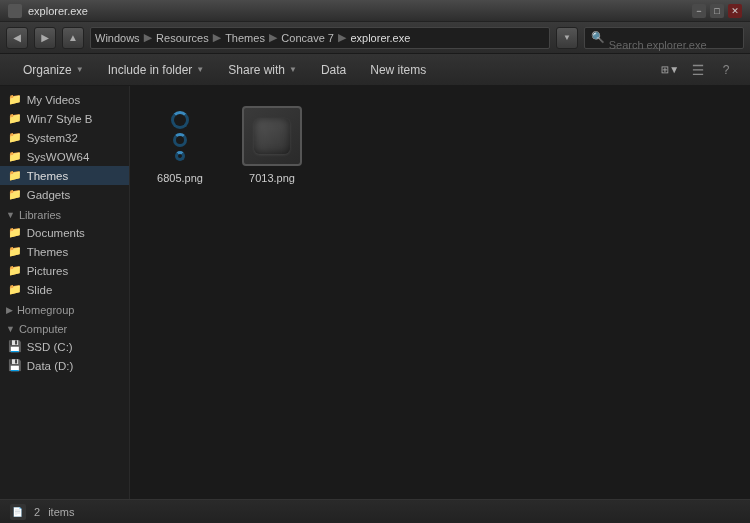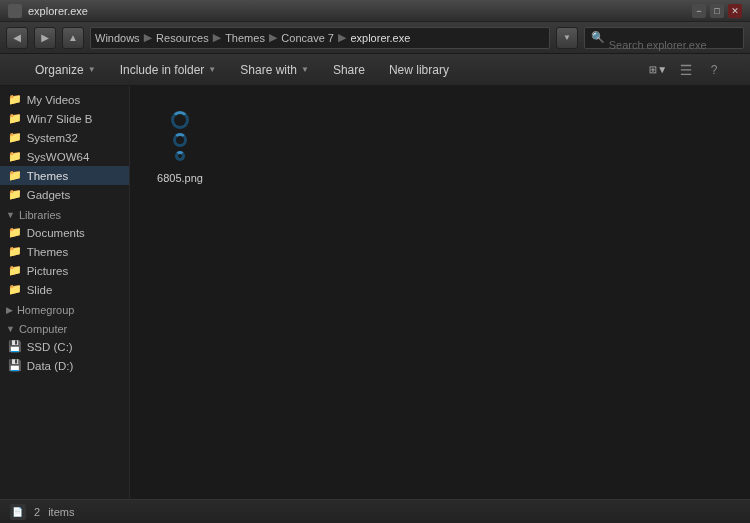--- a/index.html
+++ b/index.html
@@ -120,21 +120,21 @@
       color: #666;
       font-size: 11px;
     }
 
     
     .toolbar {
       background: linear-gradient(to bottom, #333, #272727);
       height: 32px;
       display: flex;
       align-items: center;
-      padding: 0 24px;
+      padding: 0 12px;
       border-bottom: 1px solid #1a1a1a;
       gap: 2px;
     }
     .toolbar-btn {
       height: 24px;
       padding: 0 10px;
       background: transparent;
       border: 1px solid transparent;
       border-radius: 3px;
       color: #ccc;
@@ -367,42 +367,42 @@
   </button>
   <button class="toolbar-btn">
     <span>Include in folder</span>
     <span class="arrow">▼</span>
   </button>
   <button class="toolbar-btn">
     <span>Share with</span>
     <span class="arrow">▼</span>
   </button>
   <button class="toolbar-btn">
-    <span>Share</span>
+    <span>Data</span>
   </button>
   <button class="toolbar-btn">
-    <span>New library</span>
+    <span>New items</span>
   </button>
   <div class="toolbar-right">
     <div class="view-btn" style="font-size:10px;color:#aaa;">⊞▼</div>
     <div class="view-btn">☰</div>
     <div class="view-btn" style="color:#888;font-size:12px;">?</div>
   </div>
 </div>
 
 <div class="main-layout">
 
   <div class="sidebar">
     <div class="sidebar-item">
       <span class="sidebar-icon">📁</span>
       <span>My Videos</span>
     </div>
     <div class="sidebar-item">
       <span class="sidebar-icon">📁</span>
-      <span>Win7 Slide B</span>
+      <span>Win7 Style B</span>
     </div>
     <div class="sidebar-item">
       <span class="sidebar-icon">📁</span>
       <span>System32</span>
     </div>
     <div class="sidebar-item">
       <span class="sidebar-icon">📁</span>
       <span>SysWOW64</span>
     </div>
     <div class="sidebar-item selected">
@@ -461,20 +461,28 @@
         <div class="file-icon-container">
           <div class="file-thumbnail-loading">
             <div class="loading-dot"></div>
             <div class="loading-dot" style="animation-delay:0.3s; width:14px; height:14px;"></div>
             <div class="loading-dot" style="animation-delay:0.6s; width:10px; height:10px;"></div>
           </div>
         </div>
         <span class="file-name">6805.png</span>
       </div>
 
+      <div class="file-item">
+        <div class="file-icon-container">
+          <div class="file-thumbnail">
+            <div class="file-thumbnail-inner"></div>
+          </div>
+        </div>
+        <span class="file-name">7013.png</span>
+      </div>
     </div>
   </div>
 </div>
 
 <div class="status-bar">
   <div class="status-icon">📄</div>
   <span>2</span>
   <span>items</span>
 </div>
 

